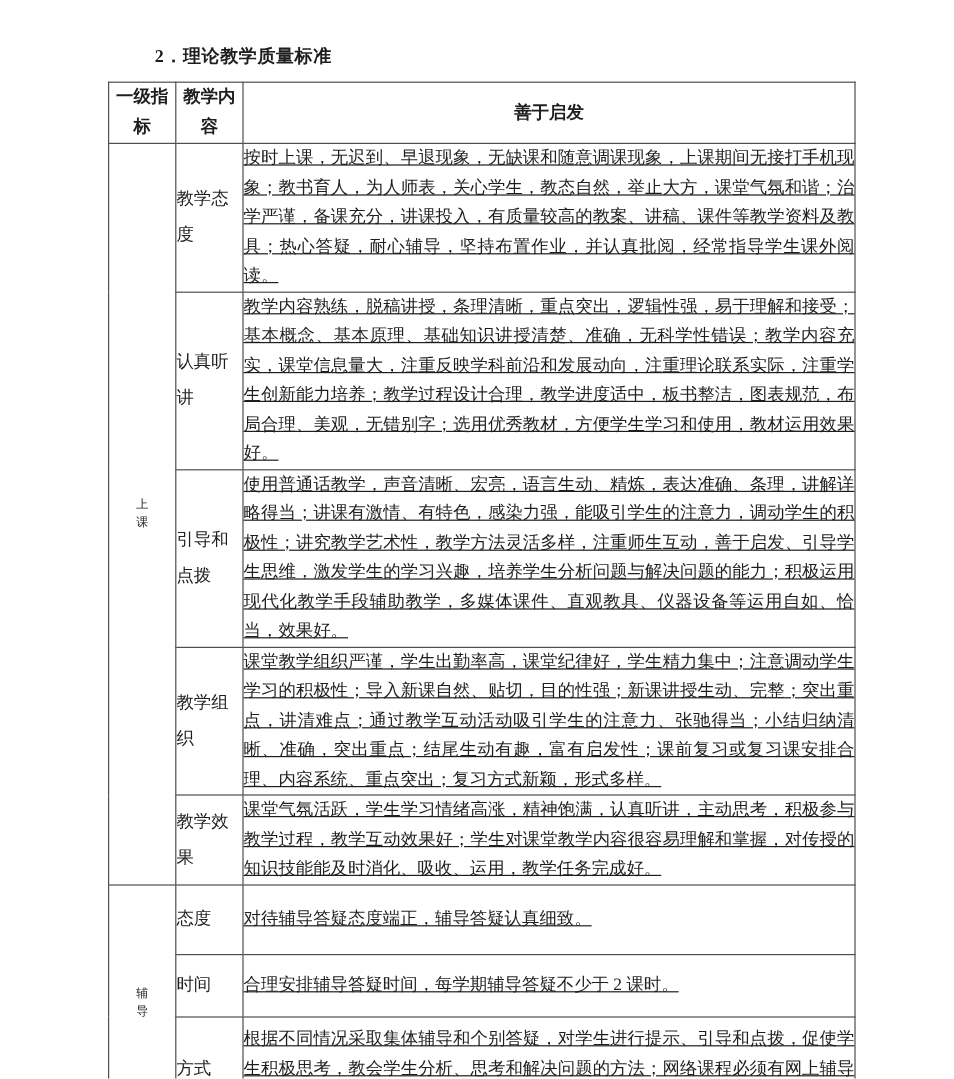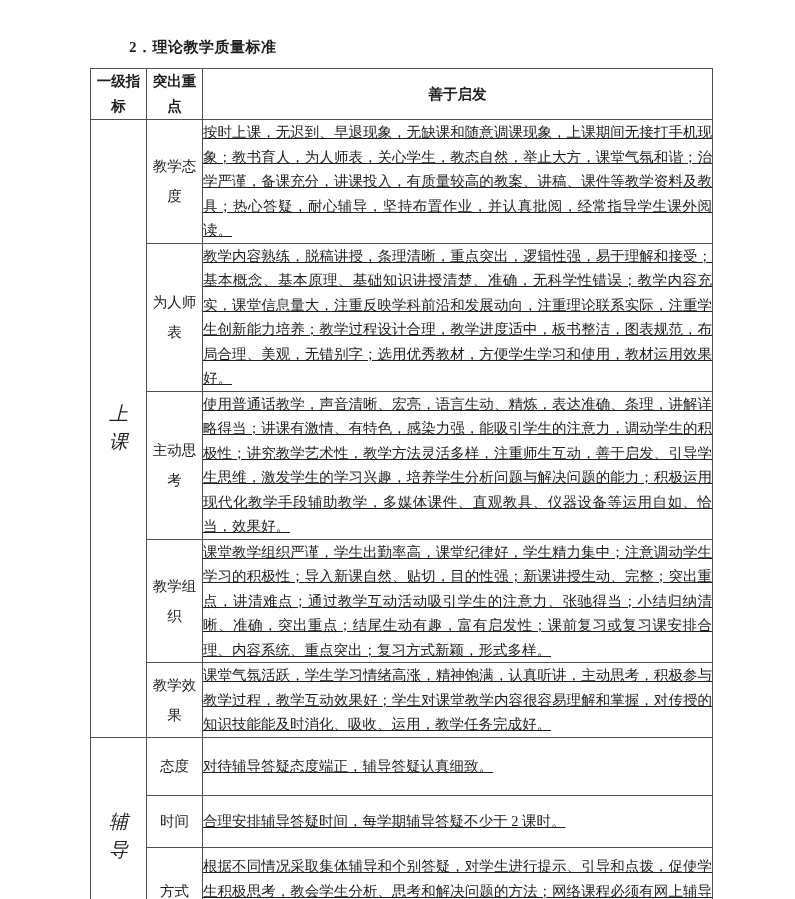--- a/index.html
+++ b/index.html
@@ -48,31 +48,30 @@
     font-size: 14.5px;
     font-weight: bold;
     text-align: center;
     vertical-align: middle;
     line-height: 25px;
     padding: 2px 4px;
   }
   td.lvl1 {
     text-align: center;
     vertical-align: middle;
-    font-size: 19px;
-    font-style: italic;
+    font-size: 10px;
   }
   td.lvl1 .vstack {
     display: inline-block;
     width: 1.05em;
     line-height: 1.5;
     word-break: break-all;
   }
   td.lvl2 {
-    text-align: center;
+    text-align: left;
     vertical-align: middle;
     font-size: 14.5px;
     line-height: 30px;
     padding: 2px 6px;
   }
   td.std {
     font-size: 14.5px;
     line-height: 24.5px;
     text-align: justify;
     vertical-align: middle;
@@ -99,39 +98,39 @@
   <table class="std-table">
     <colgroup>
       <col class="c1">
         <col class="c2">
         <col class="c3">
     </colgroup>
 
     <tbody>
         <tr class="h-hdr">
       <th class="hdr">一级指标</th>
-      <th class="hdr">突出重点</th>
+      <th class="hdr">教学内容</th>
       <th class="hdr">善于启发</th>
     </tr>
 
     <tr class="h-r1">
       <td class="lvl1" rowspan="5">
         <span class="vstack">上课</span>
       </td>
       <td class="lvl2">教学态度</td>
       <td class="std">按时上课，无迟到、早退现象，无缺课和随意调课现象，上课期间无接打手机现象；教书育人，为人师表，关心学生，教态自然，举止大方，课堂气氛和谐；治学严谨，备课充分，讲课投入，有质量较高的教案、讲稿、课件等教学资料及教具；热心答疑，耐心辅导，坚持布置作业，并认真批阅，经常指导学生课外阅读。</td>
     </tr>
 
     <tr class="h-r2">
-      <td class="lvl2">为人师表</td>
+      <td class="lvl2">认真听讲</td>
       <td class="std">教学内容熟练，脱稿讲授，条理清晰，重点突出，逻辑性强，易于理解和接受；基本概念、基本原理、基础知识讲授清楚、准确，无科学性错误；教学内容充实，课堂信息量大，注重反映学科前沿和发展动向，注重理论联系实际，注重学生创新能力培养；教学过程设计合理，教学进度适中，板书整洁，图表规范，布局合理、美观，无错别字；选用优秀教材，方便学生学习和使用，教材运用效果好。</td>
     </tr>
 
     <tr class="h-r3">
-      <td class="lvl2">主动思考</td>
+      <td class="lvl2">引导和点拨</td>
       <td class="std">使用普通话教学，声音清晰、宏亮，语言生动、精炼，表达准确、条理，讲解详略得当；讲课有激情、有特色，感染力强，能吸引学生的注意力，调动学生的积极性；讲究教学艺术性，教学方法灵活多样，注重师生互动，善于启发、引导学生思维，激发学生的学习兴趣，培养学生分析问题与解决问题的能力；积极运用现代化教学手段辅助教学，多媒体课件、直观教具、仪器设备等运用自如、恰当，效果好。</td>
     </tr>
 
     <tr class="h-r4">
       <td class="lvl2">教学组织</td>
       <td class="std">课堂教学组织严谨，学生出勤率高，课堂纪律好，学生精力集中；注意调动学生学习的积极性；导入新课自然、贴切，目的性强；新课讲授生动、完整；突出重点，讲清难点；通过教学互动活动吸引学生的注意力、张驰得当；小结归纳清晰、准确，突出重点；结尾生动有趣，富有启发性；课前复习或复习课安排合理、内容系统、重点突出；复习方式新颖，形式多样。</td>
     </tr>
 
     <tr class="h-r5">
       <td class="lvl2">教学效果</td>

